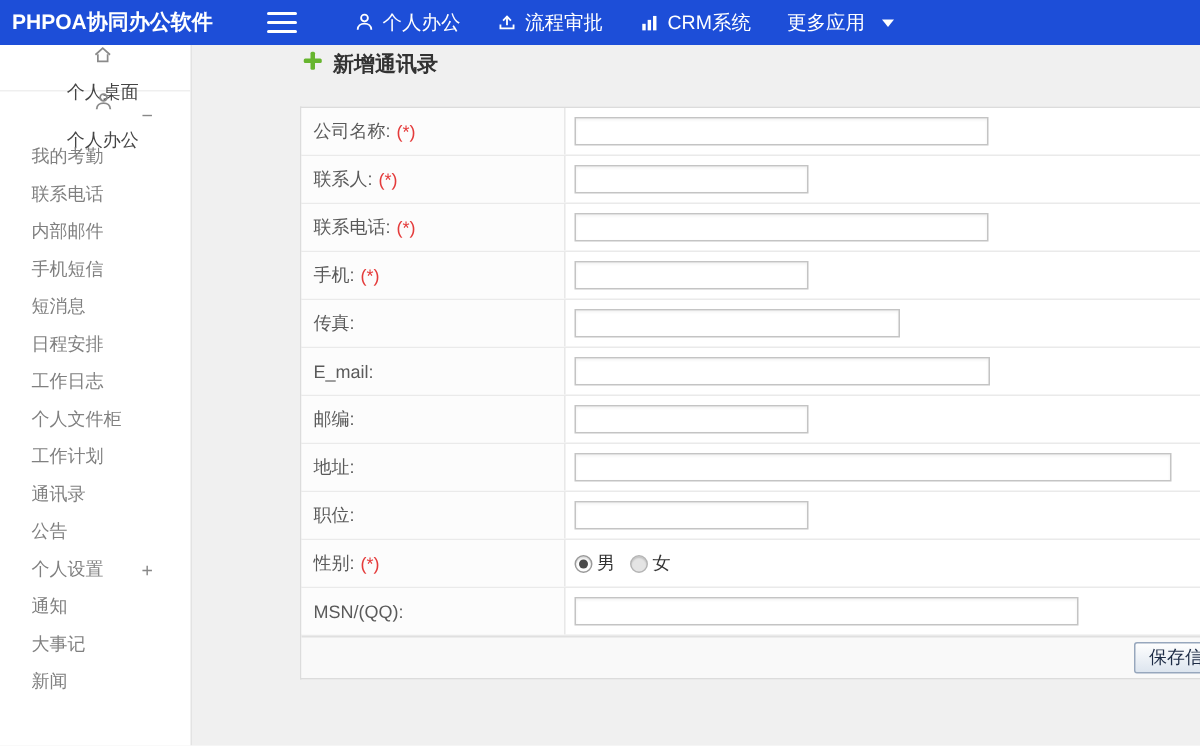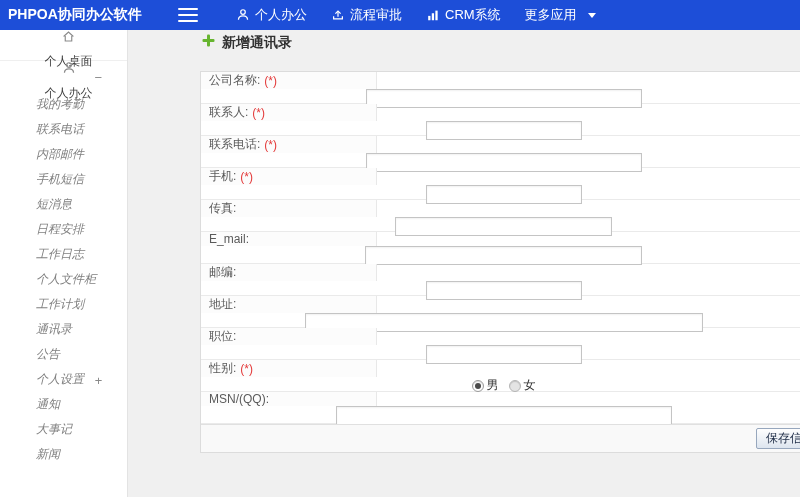--- a/index.html
+++ b/index.html
@@ -16,31 +16,31 @@
   .nav-item { display:flex; align-items:center; gap:5px; padding:0 12px; height:100%; font-size:13px; cursor:pointer; white-space:nowrap; }
   .nav-item svg { display:block; }
   .caret-down { width:0; height:0; border-left:4px solid transparent; border-right:4px solid transparent; border-top:5px solid #fff; margin-left:6px; }
 
   
   .bodywrap { flex:1; display:flex; min-height:0; }
   .sidebar { width:128px; background:#fff; border-right:1px solid #e3e3e3; flex:none; overflow:hidden; }
   .side-item { display:flex; align-items:center; position:relative; cursor:pointer; color:#444; }
   .side-item.top { height:31px; padding-left:10px; gap:7px; font-size:12px;flex-direction:column; }
   .side-item.top.first { border-bottom:1px solid #efefef; }
-  .side-item.sub { height:25px; padding-left:36px; font-size:12px; color:#808080;font-style:italic; }
+  .side-item.sub { height:25px; padding-left:21px; font-size:12px; color:#808080; }
   .side-toggle { position:absolute; right:25px; top:50%; transform:translateY(-50%); color:#888; font-size:13px; }
   .side-item svg { flex:none; }
 
   .content { flex:1; position:relative; background:#f0f0f0; overflow:hidden; }
   .page-title { height:41px; display:flex; align-items:flex-start; gap:7px; padding-left:74px; padding-top:4px; }
   .page-title .ttl { font-size:14px; font-weight:bold; color:#333; }
 
   
   .form-table { margin-left:72px; width:calc(100% - 72px); background:#fff; border:1px solid #dcdcdc; border-right:none; }
-  .form-row { display:flex; height:32px; border-bottom:1px solid #eaeaea; align-items:center;flex-direction:column; }
+  .form-row { display:flex; height:32px; border-bottom:1px solid #eaeaea; align-items:center; }
   .form-row:last-of-type { border-bottom:none; }
   .cell-label { width:176px; flex:none; align-self:stretch; display:flex; align-items:center; padding-left:8px; border-right:1px solid #e8e8e8; background:#fcfcfc; color:#5a5a5a; white-space:nowrap; }
   .req { color:#e43b3b; margin-left:4px; }
   .cell-field { flex:1; display:flex; align-items:center; padding-left:6px; }
   .cell-field input[type=text] { height:19px; border:1px solid #c4c4c4; background:#fff; box-shadow:inset 0 1px 2px rgba(0,0,0,.06); font-size:12px; padding:0 3px; color:#333; outline:none; }
   .radio-group { display:flex; align-items:center; gap:10px; color:#333; }
   .radio-opt { display:flex; align-items:center; gap:3px; cursor:pointer; }
   .radio { width:12px; height:12px; border-radius:50%; border:1px solid #9a9a9a; background:#fdfdfd; display:inline-flex; align-items:center; justify-content:center; box-shadow:inset 0 1px 1px rgba(0,0,0,.15); }
   .radio.checked::after { content:""; width:6px; height:6px; border-radius:50%; background:#4a4a4a; }
   .radio.unchecked { background:#e4e4e4; border-color:#b5b5b5; }

